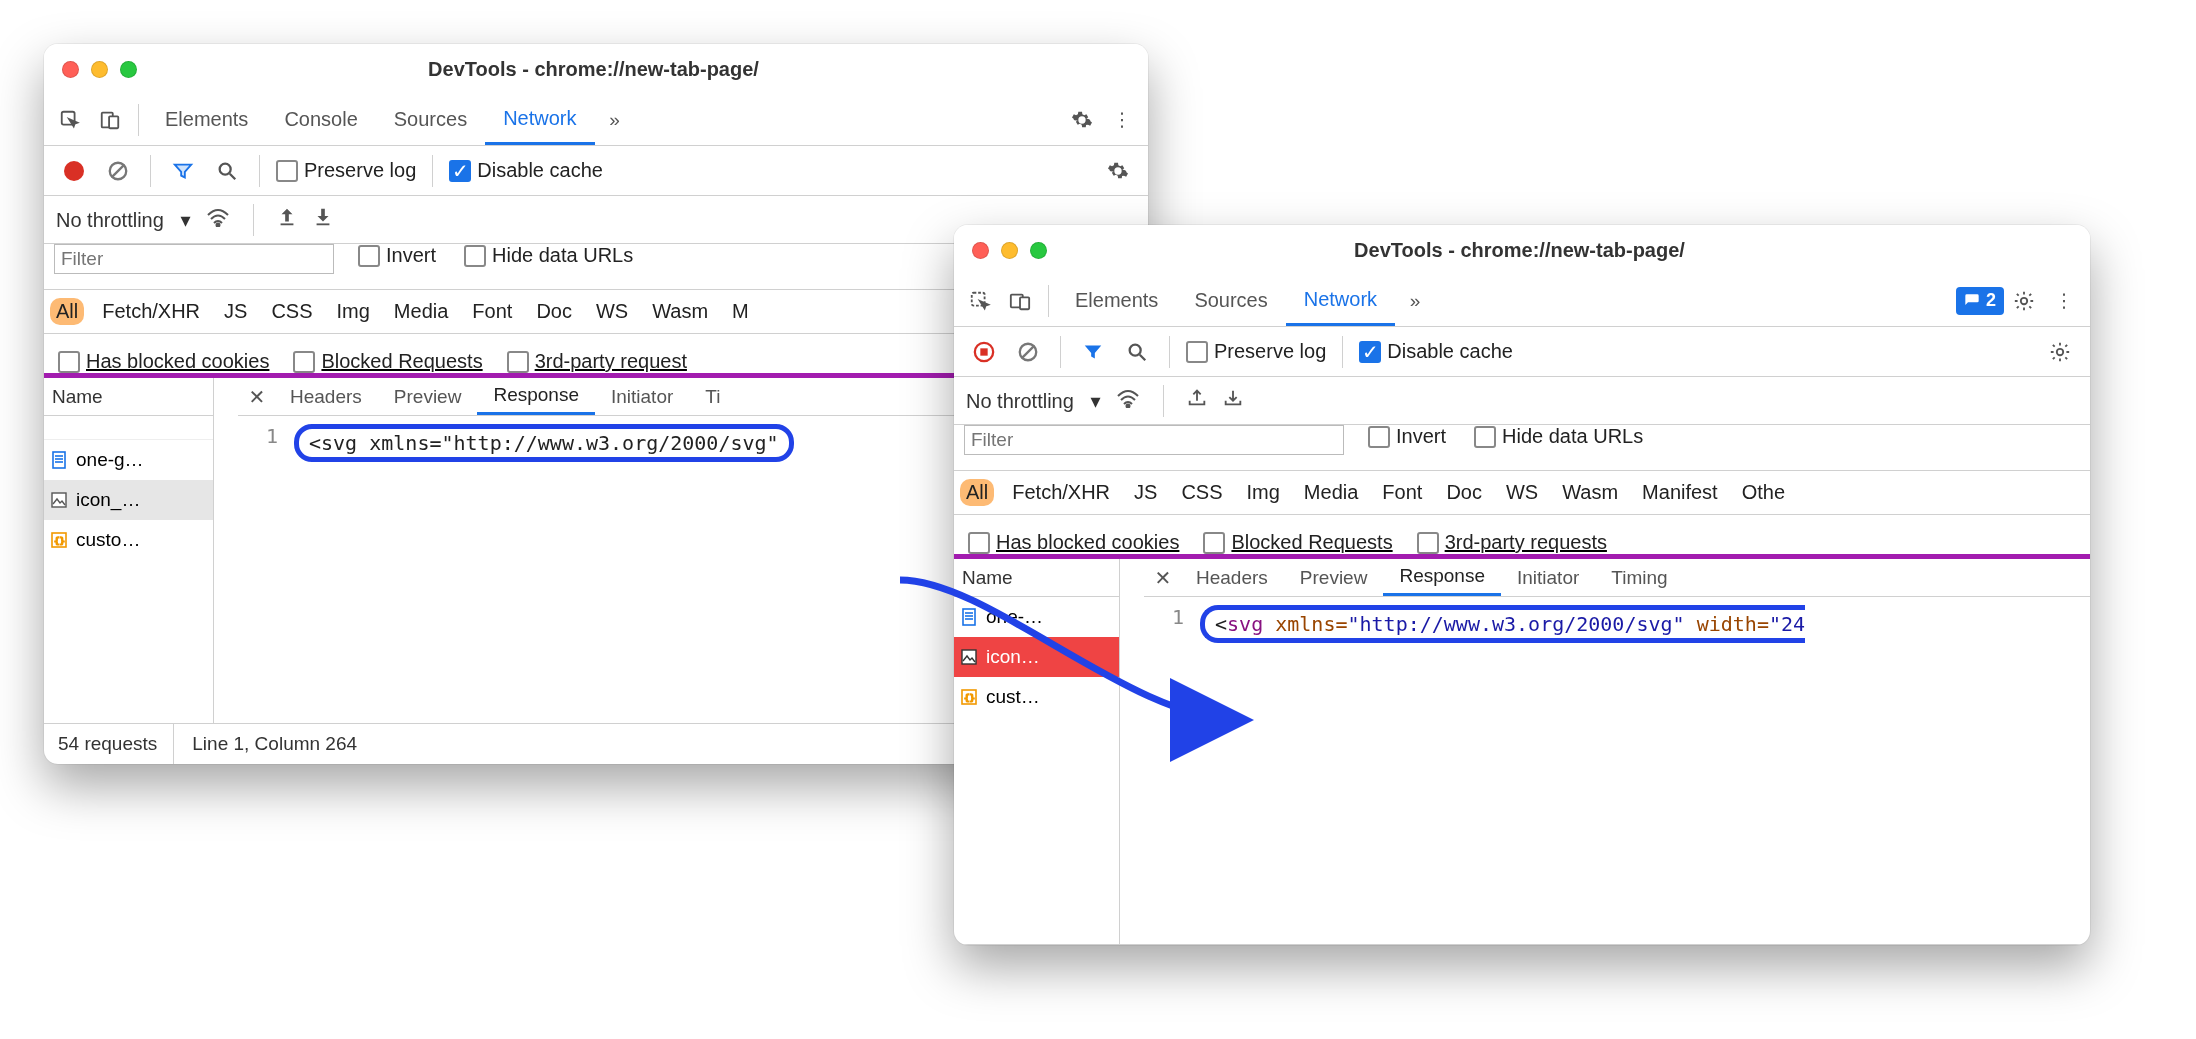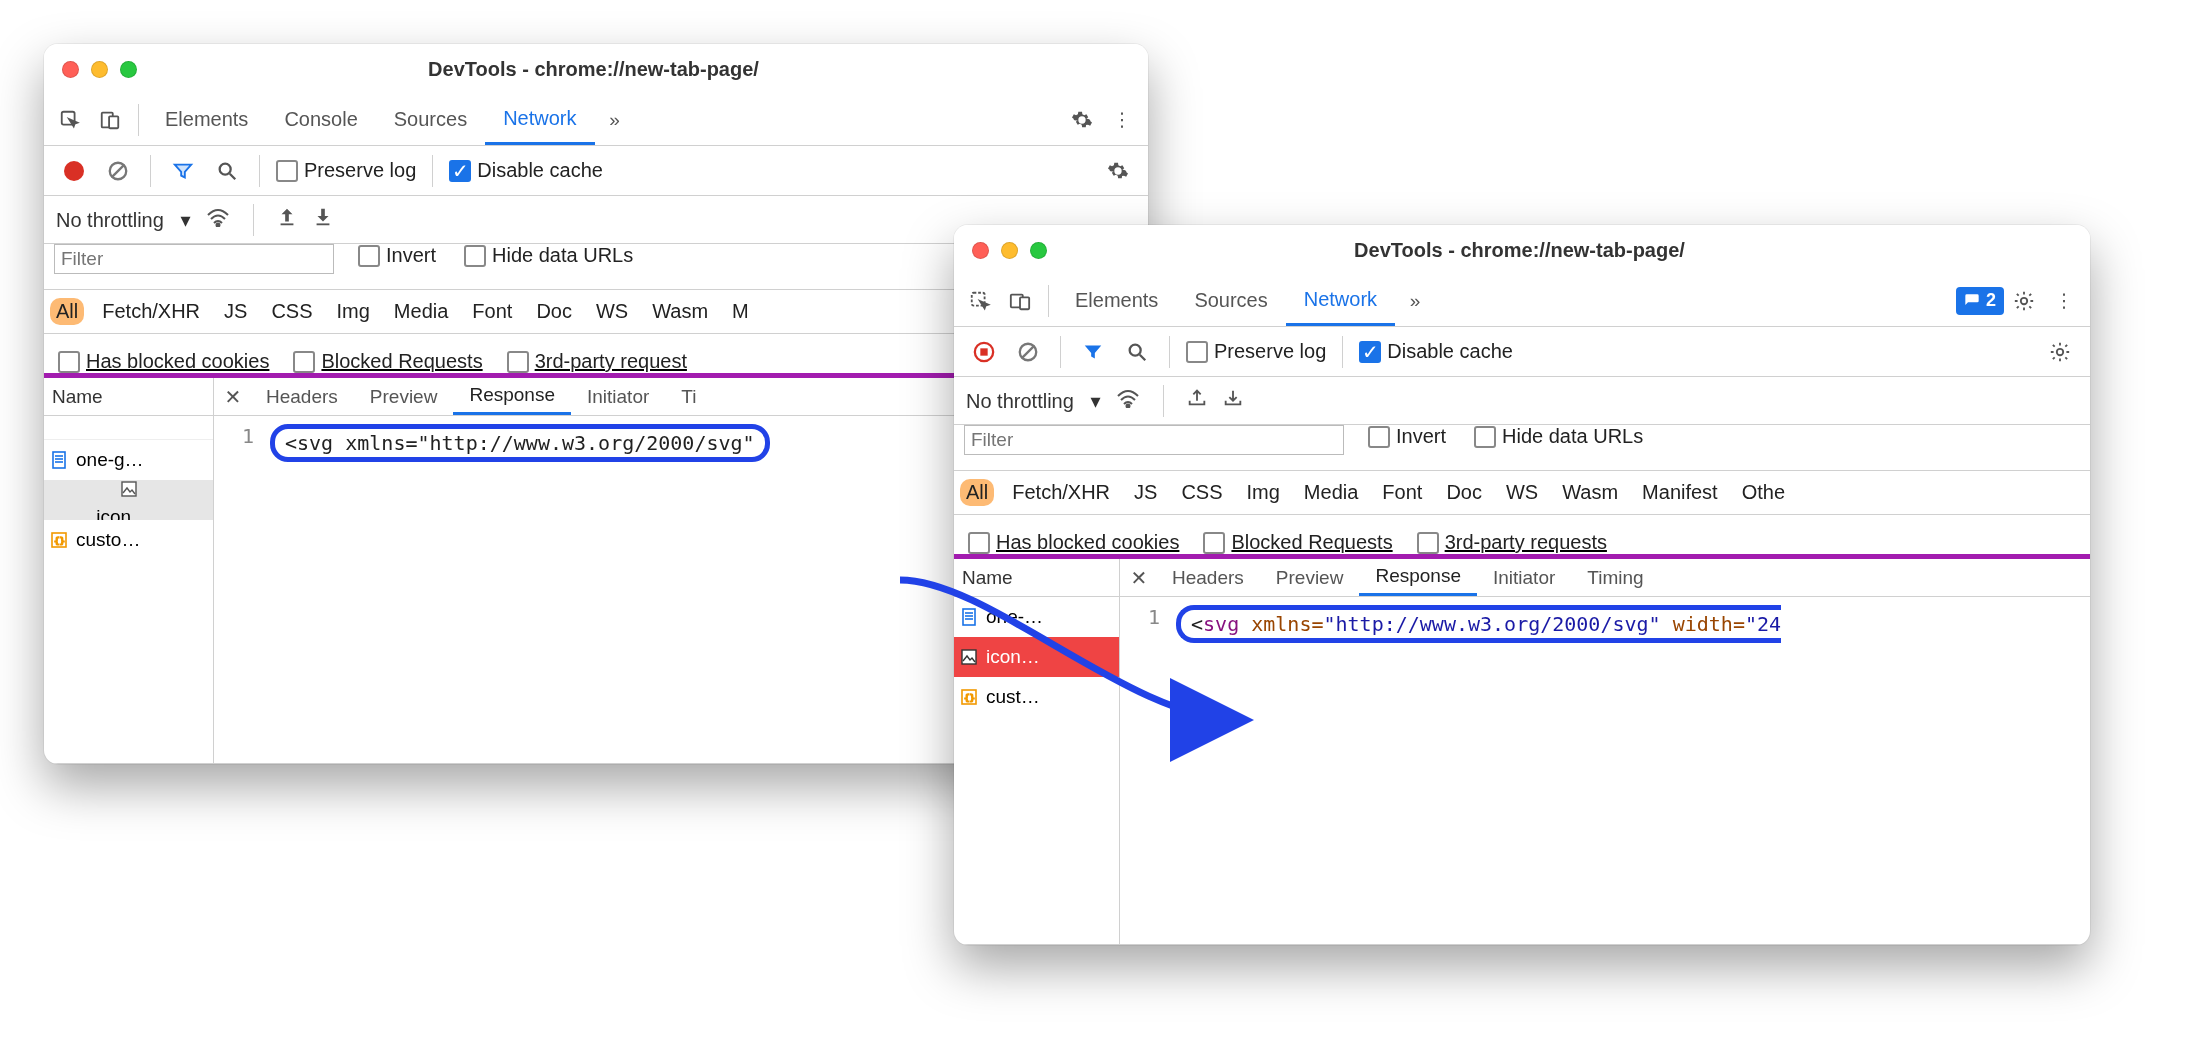--- a/index.html
+++ b/index.html
@@ -93,36 +93,36 @@
     display:flex;align-items:center;height:44px;border-bottom:1px solid #d0d0d0;
     padding:0 6px; gap:12px; font-size:20px; color:#222; overflow:hidden;
   }
   .chip { padding:2px 6px; cursor:pointer; white-space:nowrap;}
   .chip.sel { background:#fdba74; border-radius:10px; }
   .checksrow {
     display:flex;align-items:flex-end;height:44px;border-bottom:5px solid #a21caf;
     padding:0 10px; gap:16px; overflow:hidden;text-decoration:underline;
   }
   .content {
-    flex:1; display:flex; min-height:0; border-bottom:1px solid #d0d0d0;
+    flex:1; display:flex; min-height:0; border-bottom:1px solid #d0d0d0;gap:24px;
   }
   .names {
     width:170px; border-right:1px solid #d0d0d0; display:flex; flex-direction:column;
     font-size:19px;
   }
   .names.wide { width:166px; }
   .names-h {
     height:38px; display:flex;align-items:center; padding:0 8px;
     border-bottom:1px solid #d0d0d0; color:#333;
   }
   .nitem {
     height:40px; display:flex;align-items:center; gap:8px; padding:0 6px;
     white-space:nowrap; overflow:hidden; cursor:pointer;
   }
-  .nitem.sel { background:#e6e6e6;flex-direction:column; }
+  .nitem.sel { background:#e6e6e6; }
   .nitem.blue-sel { background:#ef4444; color:#fff; }
   .ficon { width:18px;height:18px;flex:0 0 18px;display:flex;align-items:center;justify-content:center;}
   .right {
     flex:1; display:flex; flex-direction:column; min-width:0;
   }
   .subtabs {
     height:38px; display:flex;align-items:center;
     border-bottom:1px solid #d0d0d0; padding:0 2px; gap:0; color:#555;
   }
   .subtabs .x {
@@ -354,20 +354,24 @@
           <span class="highlight-box">
             <span class="c-plain">&lt;svg</span>
             <span> </span>
             <span class="c-plain">xmlns=</span><span class="c-plain">"http://www.w3.org/2000/svg"</span>
           </span>
         </div>
       </div>
     </div>
   </div>
 
+  <div class="status">
+    <span class="cell">54 requests</span>
+    <span>Line 1, Column 264</span>
+  </div>
 </div>
 
 <div class="window" style="left:954px; top:225px; width:1136px; height:720px;">
   <div class="titlebar">
     <div class="traffic">
       <div class="dot red"></div>
       <div class="dot yellow"></div>
       <div class="dot green"></div>
     </div>
     <div class="titletext">DevTools - chrome://new-tab-page/</div>

